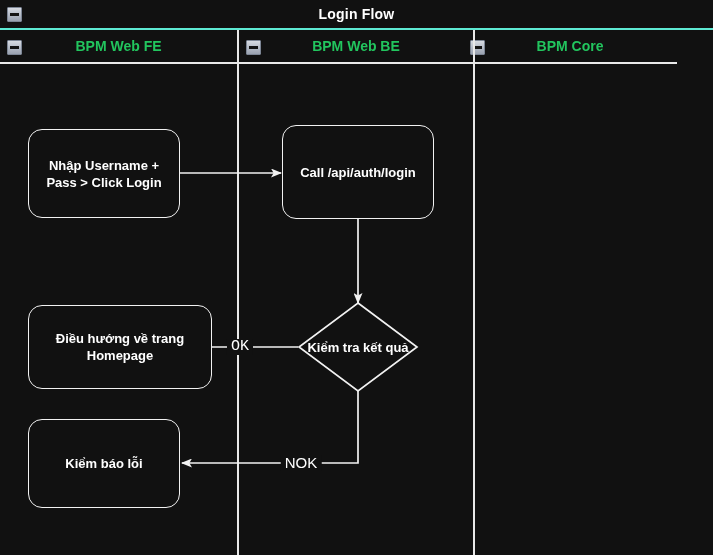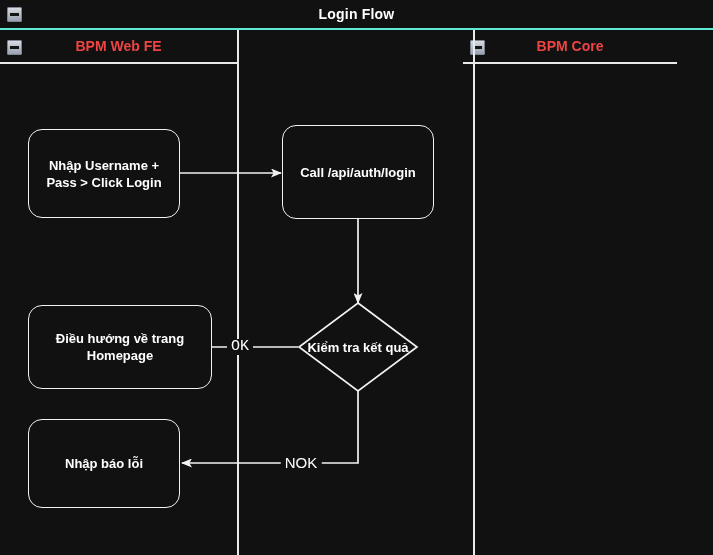--- a/index.html
+++ b/index.html
@@ -74,21 +74,21 @@
     box-sizing: border-box;
     border-bottom: 2px solid #e9e9e9;
   }
   .lane-header-text {
     position: absolute;
     left: 0;
     top: 0;
     width: 100%;
     line-height: 32px;
     text-align: center;
-    color: #ef4444;
+    color: #22c55e;
     font-size: 14px;
     font-weight: bold;
   }
   .lane-body {
     position: absolute;
     top: 64px;
     height: 491px;
     background: #111111;
     box-sizing: border-box;
   }
@@ -168,20 +168,24 @@
   <div class="pool-title">
     <div class="collapse-icon" style="left:7px; top:7px;"></div>
     <div class="pool-title-text">Login Flow</div>
   </div>
 
   <div class="lane-header" style="left:0px; width:237px;">
     <div class="collapse-icon" style="left:7px; top:10px;"></div>
     <div class="lane-header-text">BPM Web FE</div>
   </div>
 
+  <div class="lane-header" style="left:239px; width:234px;">
+    <div class="collapse-icon" style="left:7px; top:10px;"></div>
+    <div class="lane-header-text">BPM Web BE</div>
+  </div>
 
   <div class="lane-header" style="left:463px; width:214px;padding-left:12px;">
     <div class="collapse-icon" style="left:7px; top:10px;"></div>
     <div class="lane-header-text">BPM Core</div>
   </div>
 
   <div class="lane-body" style="left:0px;   width:237px;"></div>
   <div class="lane-body" style="left:239px; width:234px;"></div>
   <div class="lane-body" style="left:475px; width:238px;"></div>
 
@@ -215,15 +219,15 @@
   <div class="node-gateway" style="left:298px; top:302px; width:120px; height:90px;">
     <svg width="120" height="90" viewBox="0 0 120 90" xmlns="http://www.w3.org/2000/svg">
       <polygon points="60,1 119,45 60,89 1,45" fill="#111111" stroke="#f2f2f2" stroke-width="1.7"></polygon>
     </svg>
     <div class="gateway-label">Kiểm tra kết quả</div>
   </div>
 
   <div class="node-task" style="left:28px; top:305px; width:184px; height:84px;">Điều hướng về trang
 Homepage</div>
 
-  <div class="node-task" style="left:28px; top:419px; width:152px; height:89px;">Nhập báo lỗi</div>
+  <div class="node-task" style="left:28px; top:419px; width:152px; height:89px;">Kiểm báo lỗi</div>
 
 </div>
 
 </body></html>

